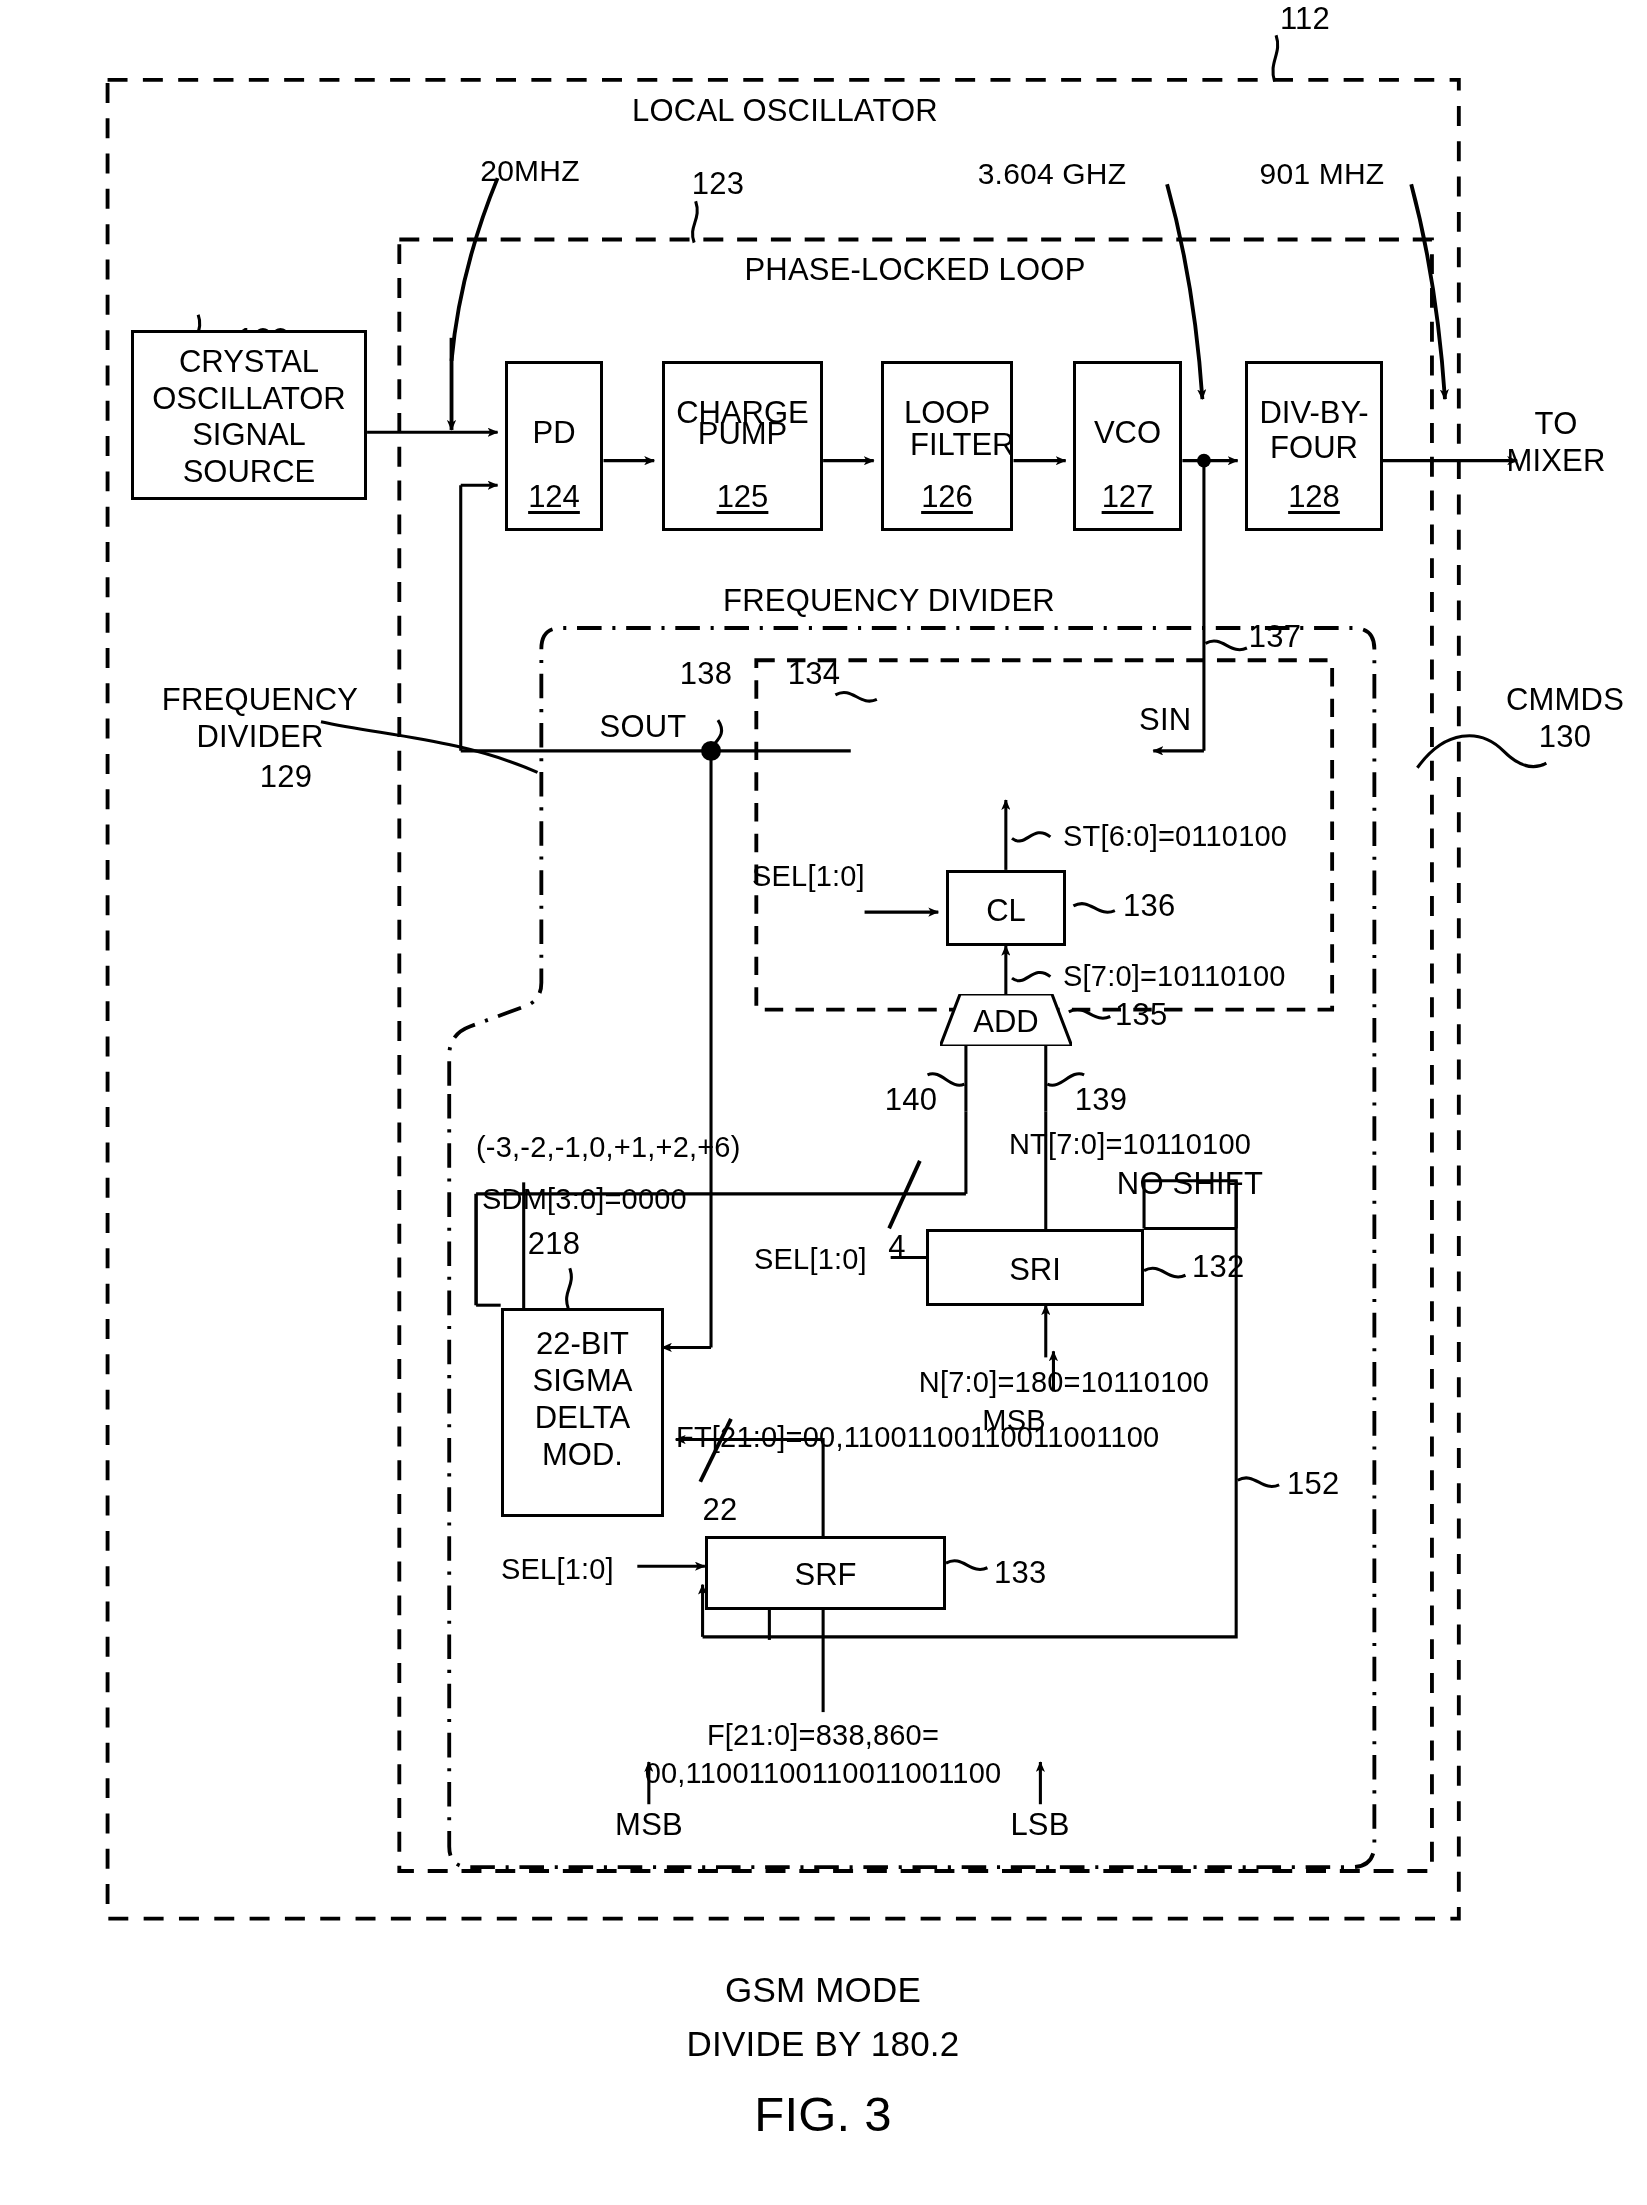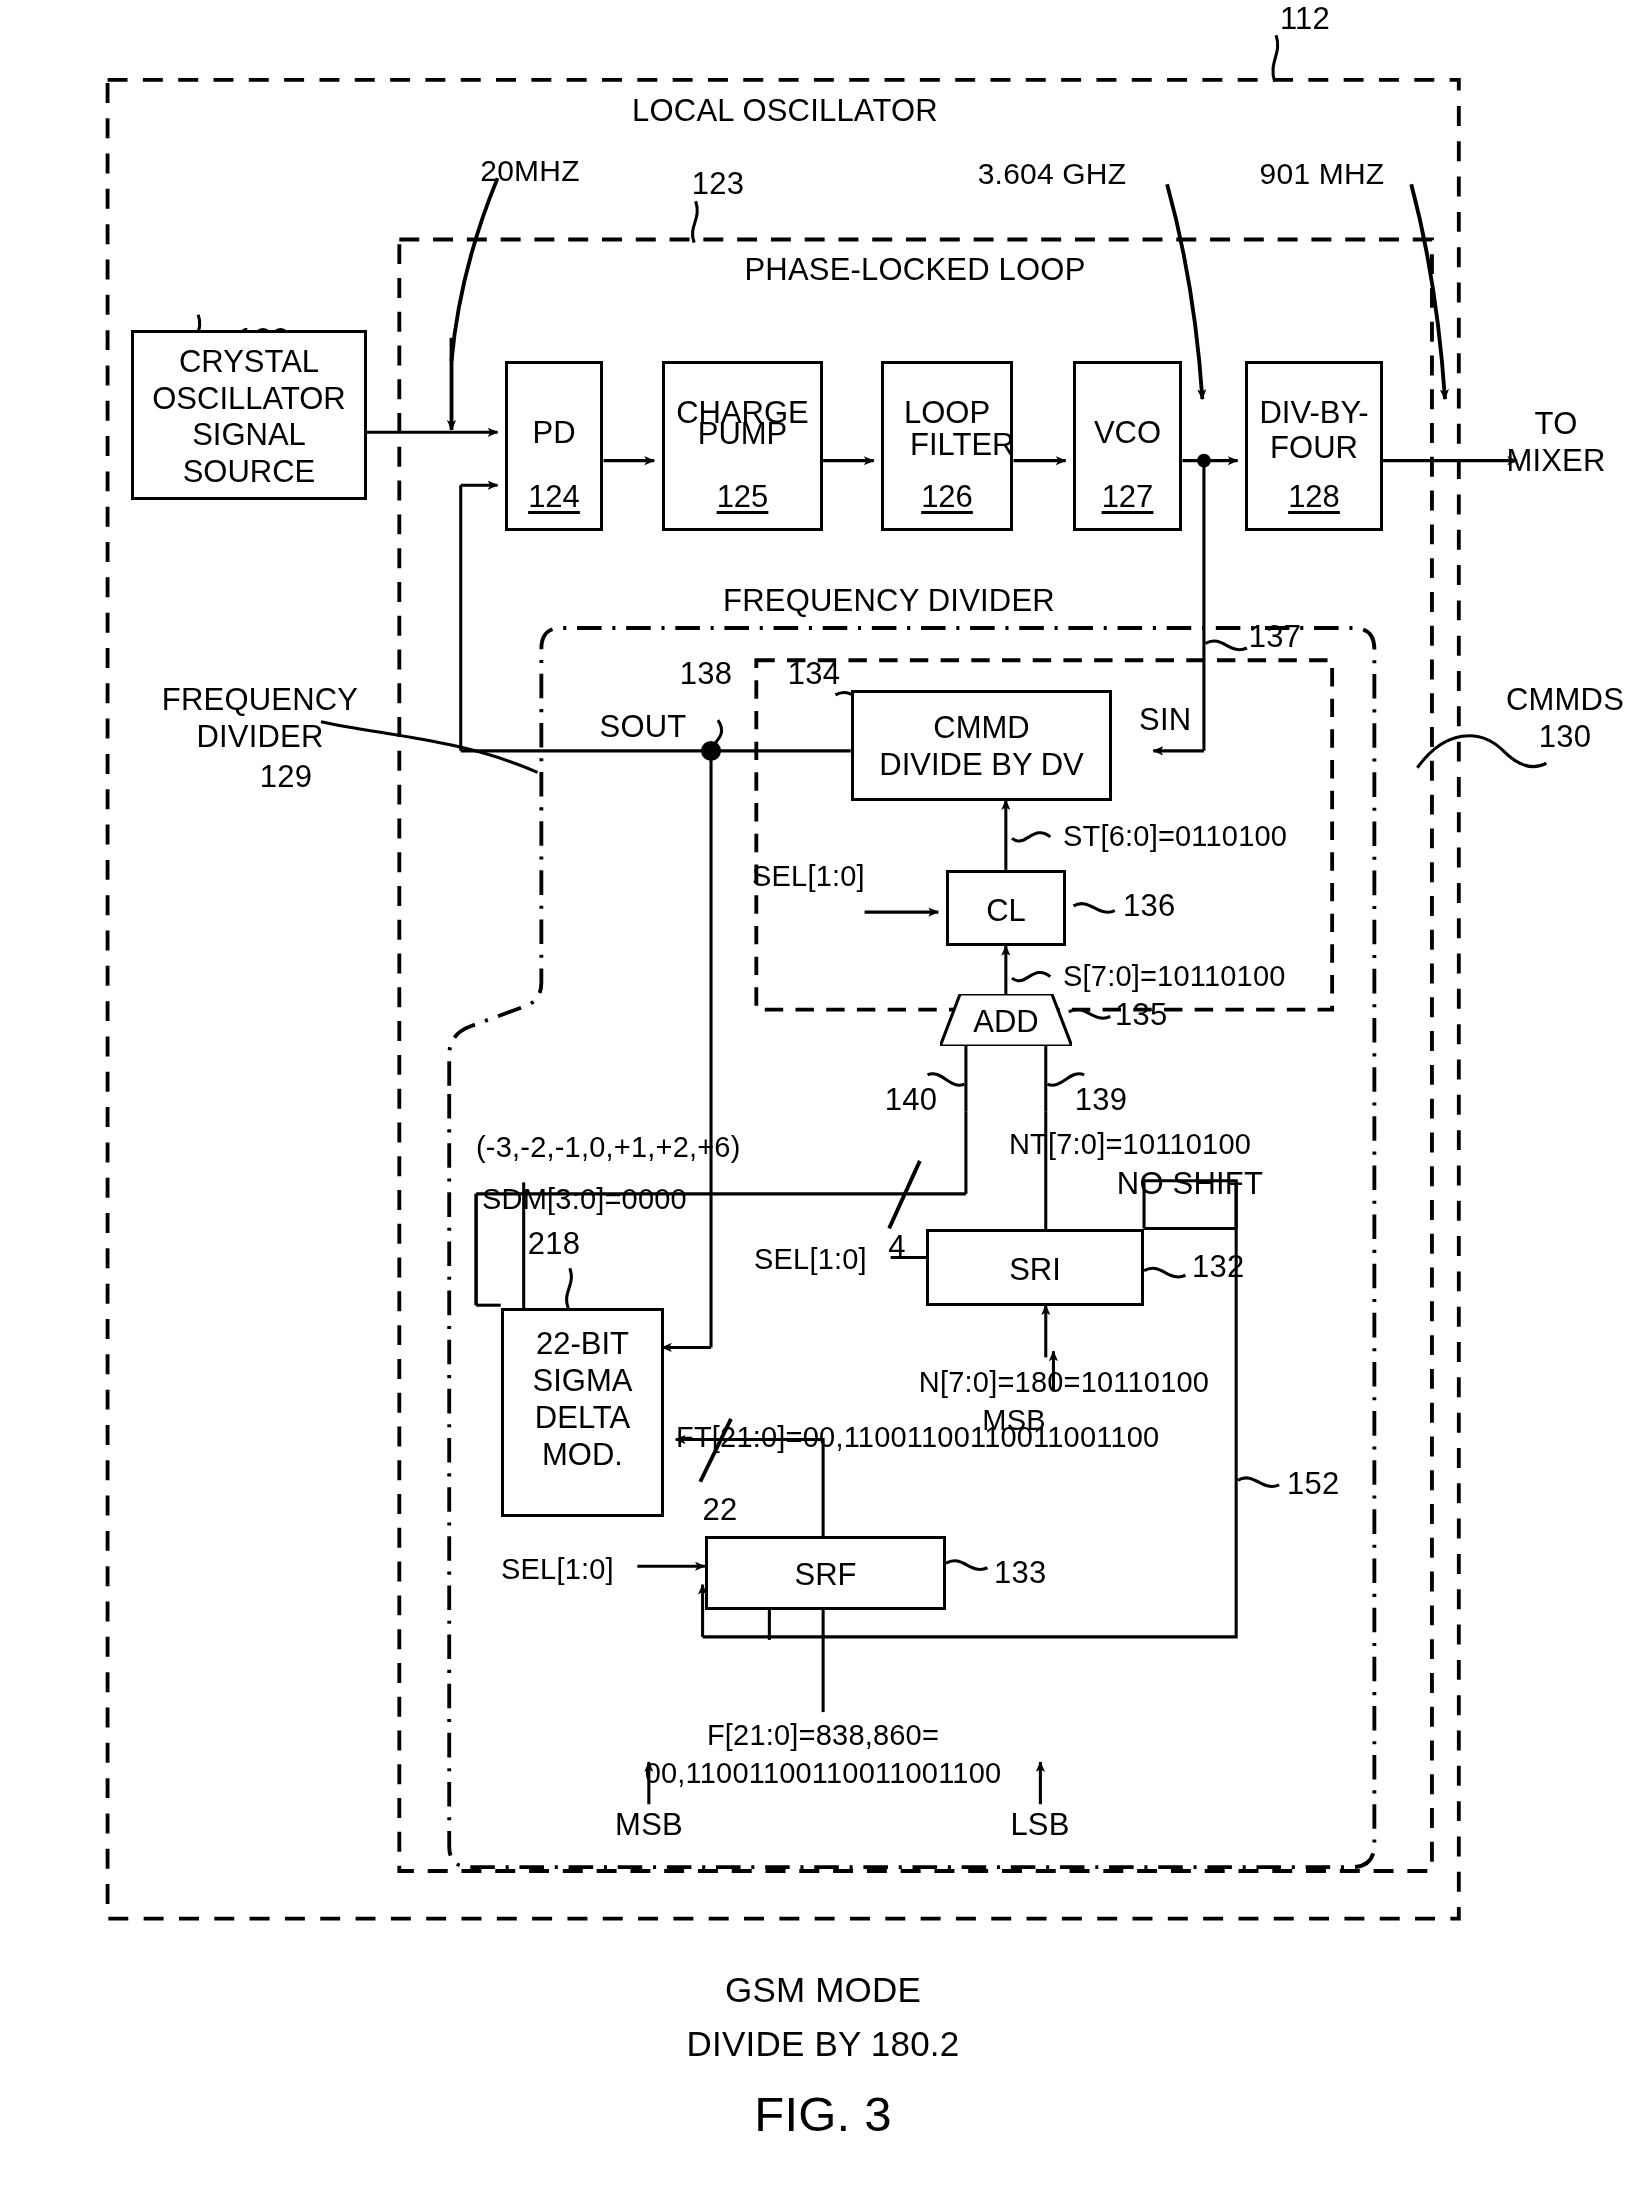--- a/index.html
+++ b/index.html
@@ -233,24 +233,20 @@
 
   <div class="txt blk c" style="left:260px;top:683px;">FREQUENCY</div>
   <div class="txt blk c" style="left:260px;top:720px;">DIVIDER</div>
   <div class="txt num c" style="left:286px;top:760px;">129</div>
 
   <div class="txt num c" style="left:706px;top:657px;">138</div>
   <div class="txt blk c" style="left:643px;top:710px;">SOUT</div>
 
   <div class="txt num c" style="left:814px;top:657px;">134</div>
 
-  <div class="bx" style="left:851px;top:690px;width:261px;height:111px;">
-    <div class="bxlab blk" style="top:17px;">CMMD</div>
-    <div class="bxlab blk" style="top:54px;">DIVIDE BY DV</div>
-  </div>
 
   <div class="txt blk" style="left:1139px;top:703px;">SIN</div>
 
   <div class="txt num c" style="left:1275px;top:620px;">137</div>
 
   <div class="txt blk c" style="left:1565px;top:683px;">CMMDS</div>
   <div class="txt num c" style="left:1565px;top:720px;">130</div>
 
   <div class="txt sig" style="left:1063px;top:812px;">ST[6:0]=0110100</div>
 

